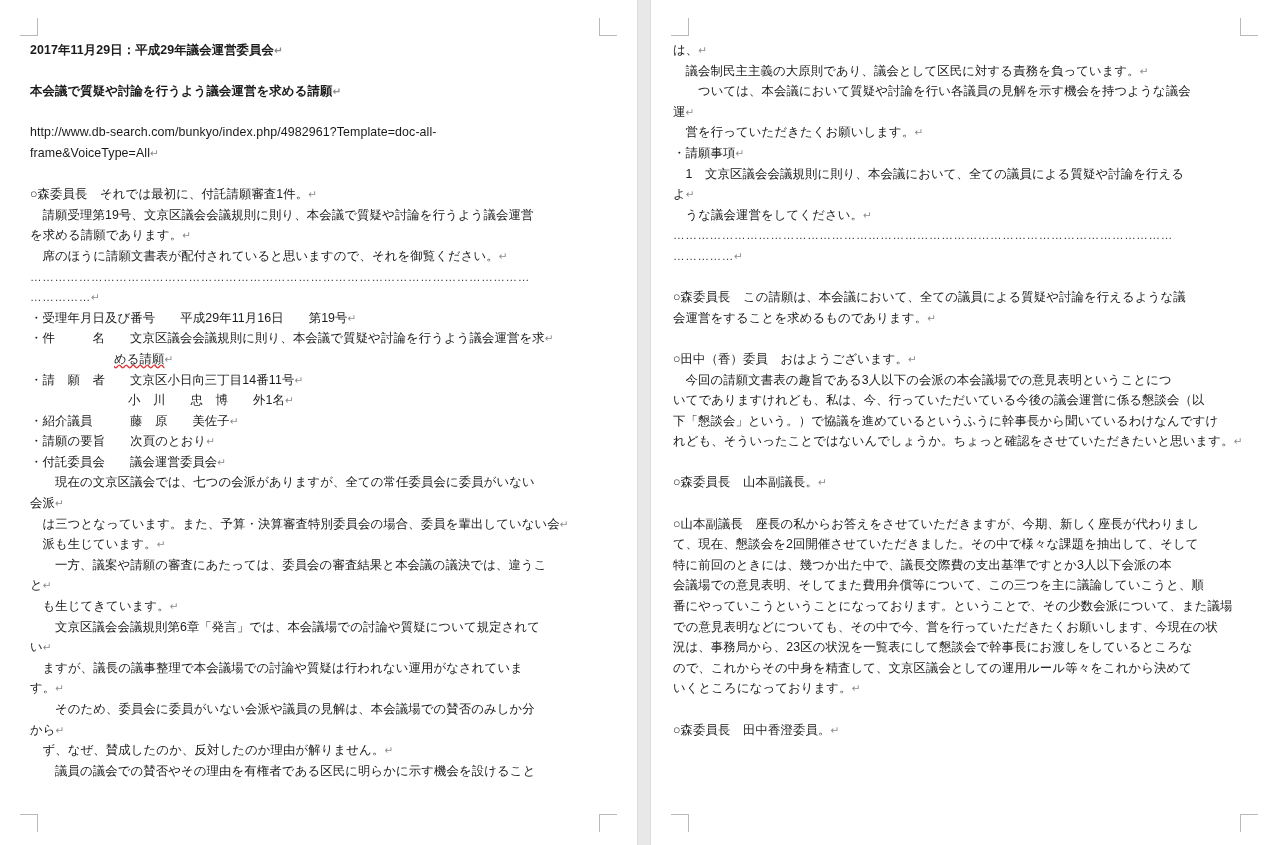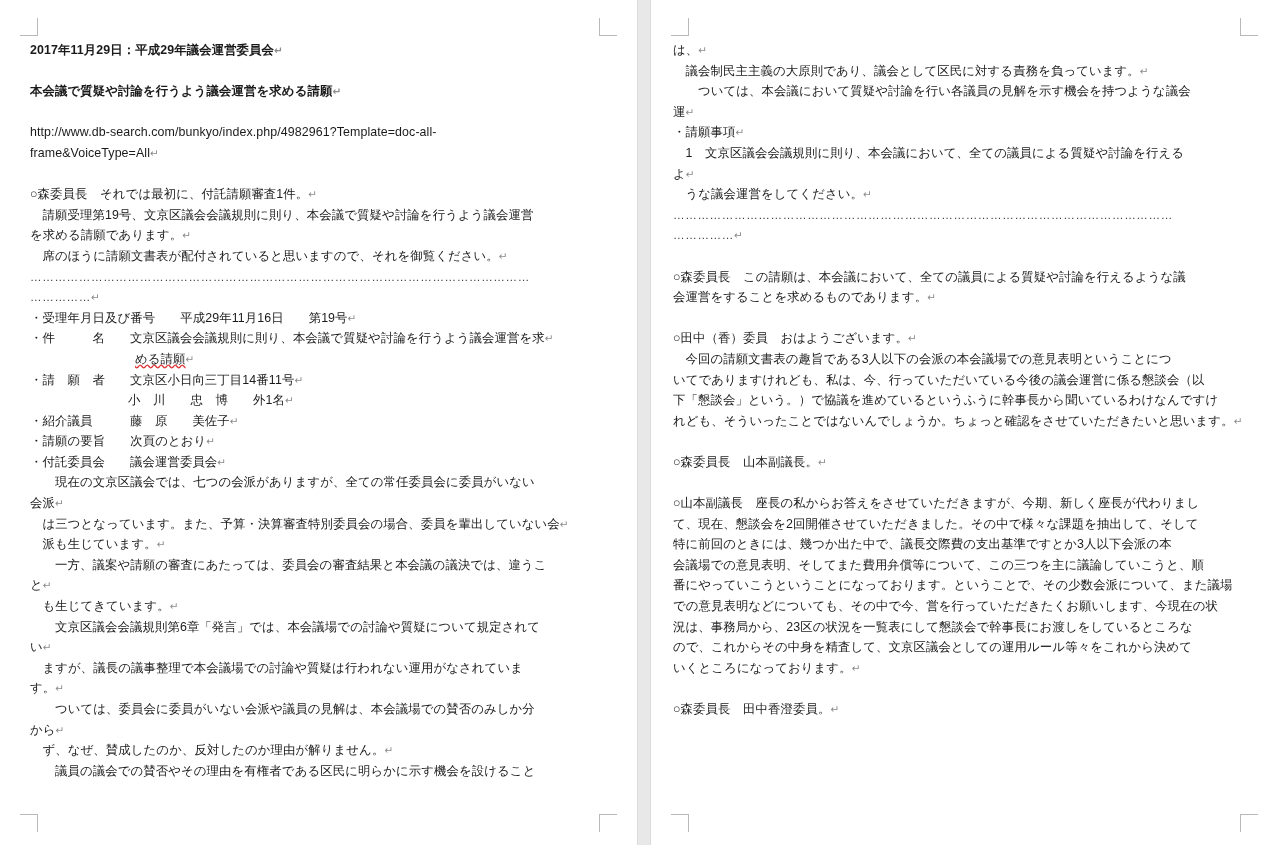--- a/index.html
+++ b/index.html
@@ -100,21 +100,20 @@
   .ln.head {
     font-weight: 700;
   }
   .pilcrow {
     color: #8b8b8b;
     font-size: 10.5px;
   }
   .misspell {
     text-decoration: underline wavy #e03030;
     text-decoration-skip-ink: none;
-    margin-left: 21px;
   }
 </style>
 </head>
 <body>
 
 <div class="spread">
 
   <div class="page page-left">
     <span class="crop tl"></span>
     <span class="crop tr"></span>
@@ -146,39 +145,40 @@
         <div class="ln ">会派<span class="pilcrow">↵</span></div>
         <div class="ln ">　は三つとなっています。また、予算・決算審査特別委員会の場合、委員を輩出していない会<span class="pilcrow">↵</span></div>
         <div class="ln ">　派も生じています。<span class="pilcrow">↵</span></div>
         <div class="ln ">　　一方、議案や請願の審査にあたっては、委員会の審査結果と本会議の議決では、違うこ</div>
         <div class="ln ">と<span class="pilcrow">↵</span></div>
         <div class="ln ">　も生じてきています。<span class="pilcrow">↵</span></div>
         <div class="ln ">　　文京区議会会議規則第6章「発言」では、本会議場での討論や質疑について規定されて</div>
         <div class="ln ">い<span class="pilcrow">↵</span></div>
         <div class="ln ">　ますが、議長の議事整理で本会議場での討論や質疑は行われない運用がなされていま</div>
         <div class="ln ">す。<span class="pilcrow">↵</span></div>
-        <div class="ln ">　　ついては、委員会に委員がいない会派や議員の見解は、本会議場での賛否のみしか分</div>
+        <div class="ln ">　　そのため、委員会に委員がいない会派や議員の見解は、本会議場での賛否のみしか分</div>
         <div class="ln ">から<span class="pilcrow">↵</span></div>
         <div class="ln ">　ず、なぜ、賛成したのか、反対したのか理由が解りません。<span class="pilcrow">↵</span></div>
         <div class="ln ">　　議員の議会での賛否やその理由を有権者である区民に明らかに示す機会を設けること</div>
       </div>
   </div>
 
   <div class="gutter"></div>
 
   <div class="page page-right">
     <span class="crop tl"></span>
     <span class="crop tr"></span>
     <span class="crop bl"></span>
     <span class="crop br"></span>
     <div class="body-text" id="page2-body">
         <div class="ln ">は、<span class="pilcrow">↵</span></div>
         <div class="ln ">　議会制民主主義の大原則であり、議会として区民に対する責務を負っています。<span class="pilcrow">↵</span></div>
         <div class="ln ">　　ついては、本会議において質疑や討論を行い各議員の見解を示す機会を持つような議会</div>
         <div class="ln ">運<span class="pilcrow">↵</span></div>
+        <div class="ln ">　営を行っていただきたくお願いします。<span class="pilcrow">↵</span></div>
         <div class="ln ">・請願事項<span class="pilcrow">↵</span></div>
         <div class="ln ">　1　文京区議会会議規則に則り、本会議において、全ての議員による質疑や討論を行える</div>
         <div class="ln ">よ<span class="pilcrow">↵</span></div>
         <div class="ln ">　うな議会運営をしてください。<span class="pilcrow">↵</span></div>
         <div class="ln dots">……………………………………………………………………………………………………………</div>
         <div class="ln dots">……………<span class="pilcrow">↵</span></div>
         <div class="ln blank">&nbsp;</div>
         <div class="ln ">○森委員長　この請願は、本会議において、全ての議員による質疑や討論を行えるような議</div>
         <div class="ln ">会運営をすることを求めるものであります。<span class="pilcrow">↵</span></div>
         <div class="ln blank">&nbsp;</div>

